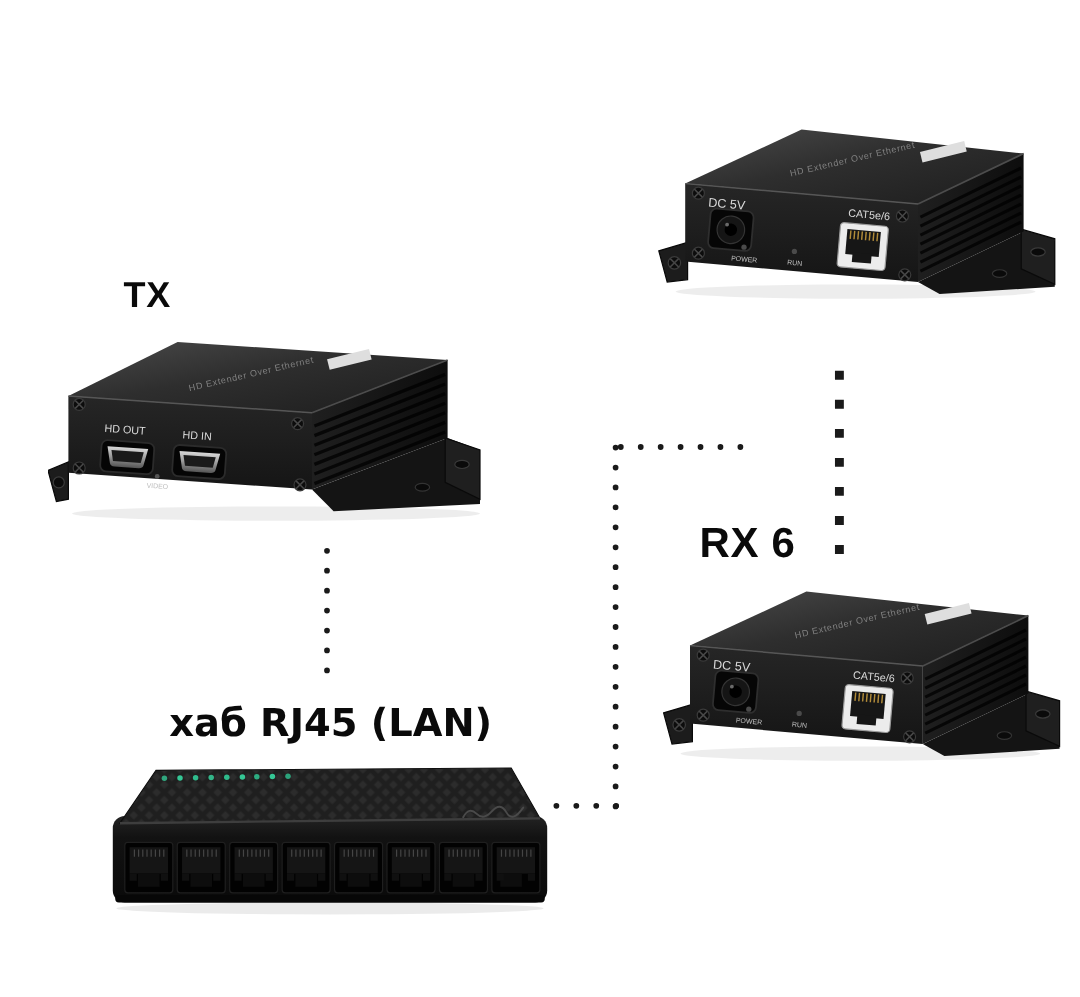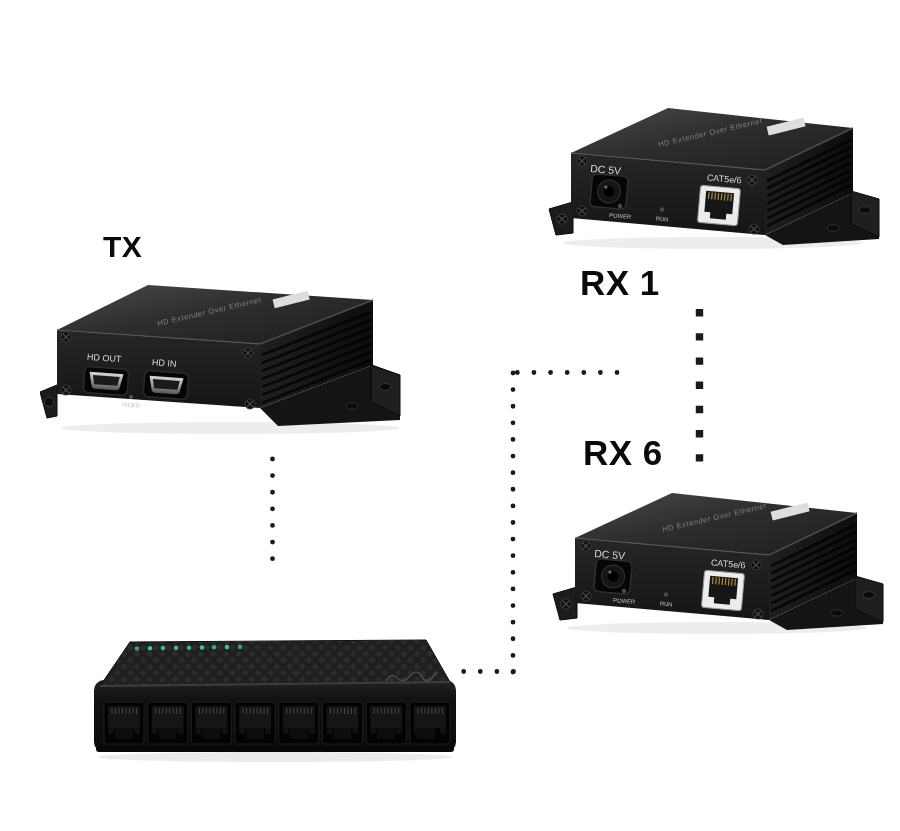--- a/index.html
+++ b/index.html
@@ -415,16 +415,16 @@
             <rect x="330.9" y="92" width="18" height="11" fill="#0d0d0d"></rect>
             <rect x="327.9" y="92" width="6" height="6" fill="#101010"></rect>
             <rect x="353.9" y="92" width="6" height="6" fill="#101010"></rect>
           </g>
       </g>
       <rect x="10" y="110" width="358" height="6" rx="3" fill="#070707"></rect>
     </g>
   </svg>
 
   <div class="big-label lbl-tx">TX</div>
-  <div class="big-label lbl-rx1">RX 1</div>
   <div class="big-label lbl-rx6">RX 6</div>
+  <div class="big-label lbl-hub">хаб RJ45 (LAN)</div>
 
 </div>
 
 </body></html>

